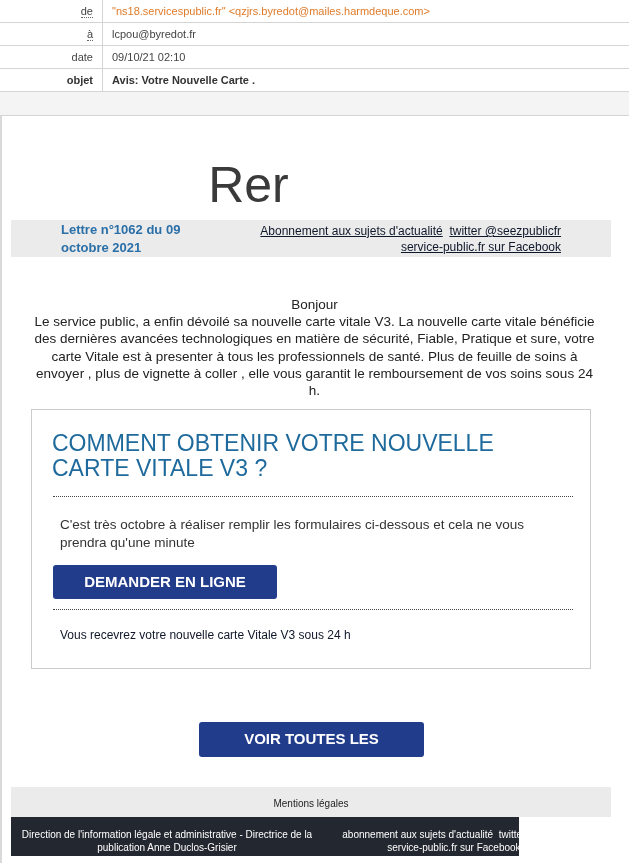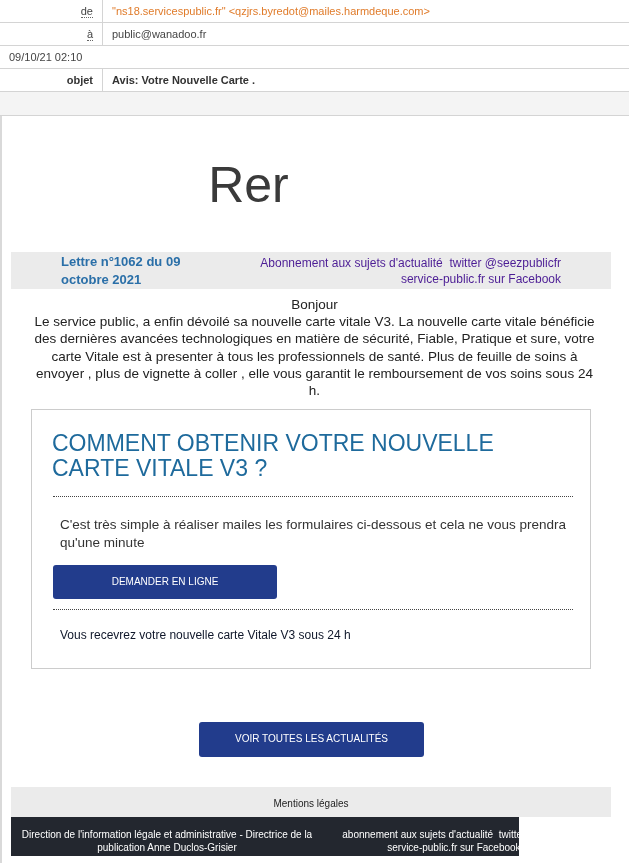--- a/index.html
+++ b/index.html
@@ -13,32 +13,32 @@
   .hdr-label.dotted span { border-bottom: 1px dotted #666; line-height: 12px; }
   .hdr-value { padding-left: 9px; color: #444; }
   .hdr-value.from { color: #e07b2a; }
   .hdr-row.subject .hdr-label, .hdr-row.subject .hdr-value { font-weight: bold; color: #333; }
   .hdr-gray { height: 24px; background: #f4f4f4; border-bottom: 1px solid #d4d4d4; }
 
   .left-rule { position: absolute; left: 0; top: 116px; width: 2px; height: 747px; background: #d9d9d9; }
 
   .logo { position: absolute; left: 0; width: 497px; top: 155px; text-align: center; font-size: 50px; color: #3a3a3a; line-height: 60px; }
 
-  .bar { position: absolute; left: 11px; top: 220px; width: 600px; height: 37px; background: #ebebeb; margin-top: 32px; }
+  .bar { position: absolute; left: 11px; top: 220px; width: 600px; height: 37px; background: #ebebeb; }
   .bar-left { position: absolute; left: 50px; top: 1px; font-weight: bold; font-size: 13px; color: #2a6fa8; line-height: 18px; width: 140px; }
   .bar-right { position: absolute; right: 50px; top: 3px; text-align: right; font-size: 12px; color: #444; line-height: 16px; }
-  .bar-right a { color: #4c1d95; }
+  .bar-right a { color: #0f172a; text-decoration: underline; }
 
   .intro { position: absolute; left: 0; width: 629px; top: 296px; text-align: center; font-size: 13.5px; color: #222; line-height: 17.2px; }
 
   .card { position: absolute; left: 31px; top: 409px; width: 560px; height: 260px; border: 1px solid #cccccc; background: #fff; }
   .card-title { position: absolute; left: 20px; top: 21px; width: 520px; font-size: 23px; color: #1e6a9c; line-height: 25px; }
   .dots { position: absolute; left: 21px; width: 520px; border-top: 1px dotted #444; }
   .card-text { position: absolute; left: 28px; top: 106px; width: 510px; font-size: 13.5px; color: #333; line-height: 18px; }
-  .btn { position: absolute; background: #223c8c; color: #fff; border-radius: 3px; text-align: center; font-size: 10px; cursor: pointer; }
+  .btn { position: absolute; background: #223c8c; color: #fff; border-radius: 3px; text-align: center; font-size: 15px; cursor: pointer; font-weight: bold; }
   .card-foot { position: absolute; left: 28px; top: 218px; font-size: 12px; color: #0f172a; }
 
   .legal { position: absolute; left: 11px; top: 787px; width: 600px; height: 30px; background: #ebebeb; text-align: center; font-size: 10px; line-height: 33px; color: #222; }
   .footer { position: absolute; left: 11px; top: 817px; width: 508px; height: 39px; background: #23272f; color: #fff; font-size: 10px; line-height: 13px; }
   .footer-left { position: absolute; left: 6px; top: 11px; width: 300px; text-align: center; }
   .footer-right { position: absolute; left: 316px; top: 11px; width: 280px; text-align: center; }
   .footer a { color: #fff; }
 </style>
 </head>
 <body>
@@ -47,23 +47,24 @@
   <div class="hdr-row">
     <div class="hdr-label dotted">
         <span>de</span>
       </div>
     <div class="hdr-value from">"ns18.servicespublic.fr" &lt;qzjrs.byredot@mailes.harmdeque.com&gt;</div>
   </div>
   <div class="hdr-row">
     <div class="hdr-label dotted">
         <span>à</span>
       </div>
-    <div class="hdr-value">public@wanadoo.fr</div>
+    <div class="hdr-value">lcpou@byredot.fr</div>
   </div>
   <div class="hdr-row">
+    <div class="hdr-label">date</div>
     <div class="hdr-value">09/10/21 02:10</div>
   </div>
   <div class="hdr-row subject">
     <div class="hdr-label">objet</div>
     <div class="hdr-value">Avis: Votre Nouvelle Carte .</div>
   </div>
   <div class="hdr-gray"></div>
 </div>
 
 <div class="left-rule"></div>
@@ -80,21 +81,21 @@
 </div>
 
 <div class="intro">
   <div>Bonjour</div>
   <div style="width:560px;margin:0 auto;">Le service public, a enfin dévoilé sa nouvelle carte vitale V3. La nouvelle carte vitale bénéficie des dernières avancées technologiques en matière de sécurité, Fiable, Pratique et sure, votre carte Vitale est à presenter à tous les professionnels de santé. Plus de feuille de soins à envoyer , plus de vignette à coller , elle vous garantit le remboursement de vos soins sous 24 h.</div>
 </div>
 
 <div class="card">
   <div class="card-title">COMMENT OBTENIR VOTRE NOUVELLE CARTE VITALE V3 ?</div>
   <div class="dots" style="top:86px;"></div>
-  <div class="card-text">C'est très simple à réaliser mailes les formulaires ci-dessous et cela ne vous prendra qu'une minute</div>
+  <div class="card-text">C'est très octobre à réaliser remplir les formulaires ci-dessous et cela ne vous prendra qu'une minute</div>
   <div class="btn" style="left:21px;top:155px;width:224px;height:34px;line-height:33px;">DEMANDER EN LIGNE</div>
   <div class="dots" style="top:199px;"></div>
   <div class="card-foot">Vous recevrez votre nouvelle carte Vitale V3 sous 24 h</div>
 </div>
 
 <div class="btn" style="left:199px;top:722px;width:225px;height:35px;line-height:34px;">VOIR TOUTES LES ACTUALITÉS</div>
 
 <div class="legal">Mentions légales</div>
 
 <div class="footer">

